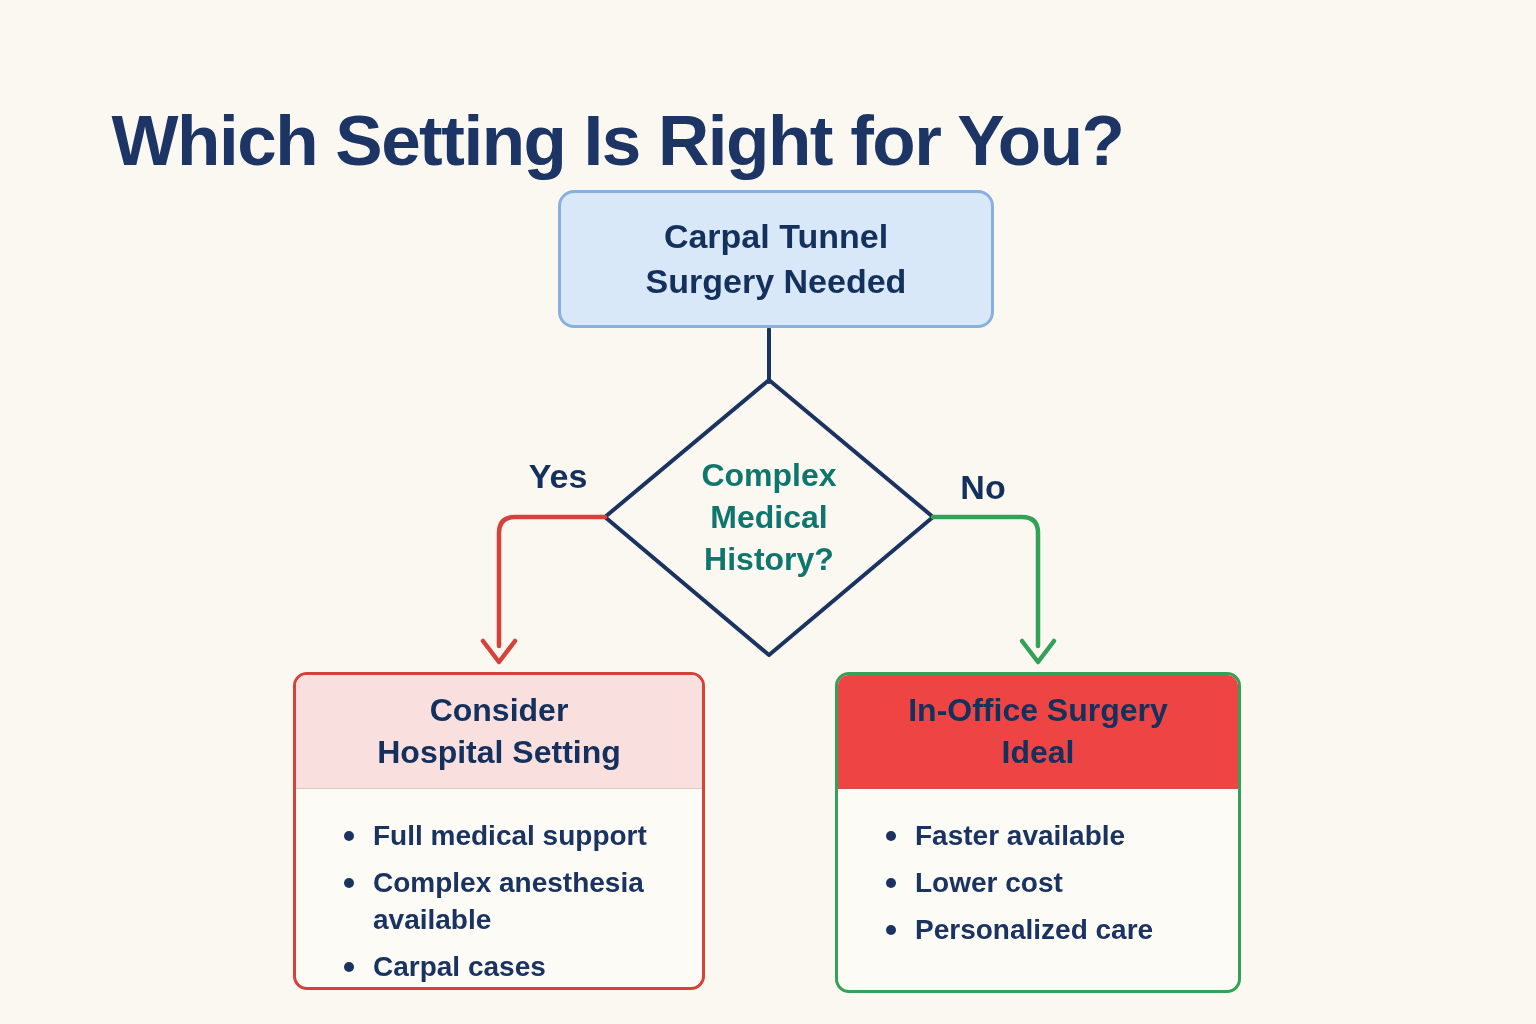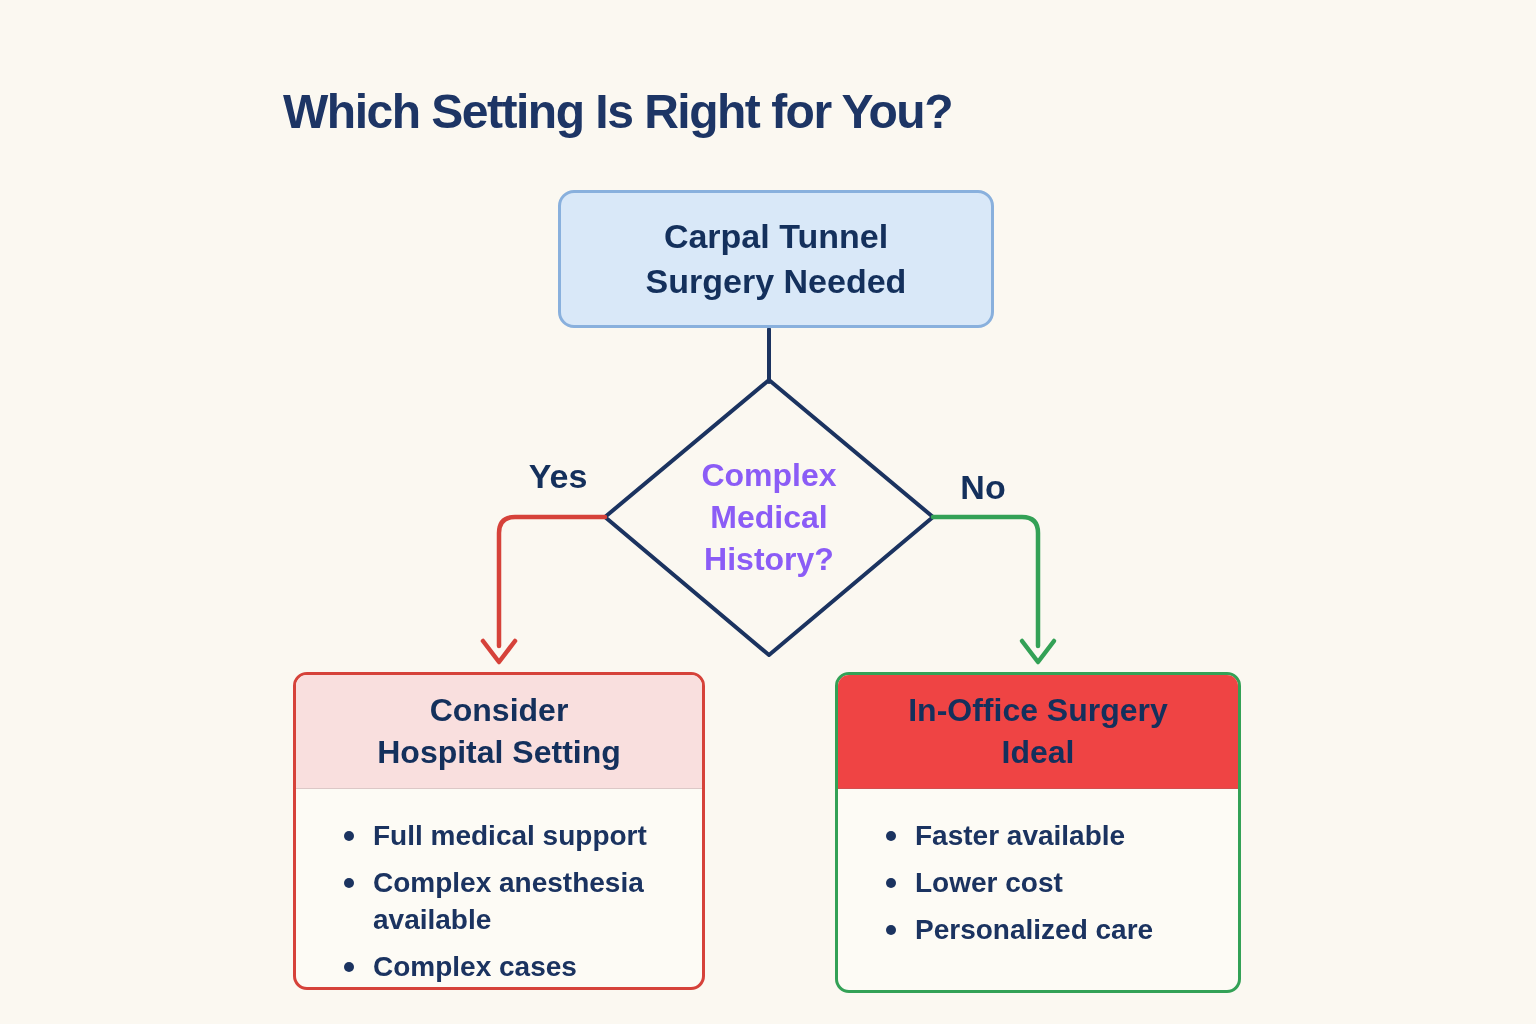--- a/index.html
+++ b/index.html
@@ -14,21 +14,21 @@
     font-family: "Liberation Sans", sans-serif;
     overflow: hidden;
     color: #1b3360;
   }
   .page-title {
     position: absolute;
     top: 52px;
     left: 0;
     width: 1235px;
     text-align: center;
-    font-size: 48px;
+    font-size: 71px;
     font-weight: bold;
     letter-spacing: -1.5px;
     color: #1d3565;
   }
   svg.flow-lines {
     position: absolute;
     inset: 0;
     width: 1536px;
     height: 1024px;
   }
@@ -58,21 +58,21 @@
     top: 451px;
     width: 260px;
     height: 132px;
     display: flex;
     align-items: center;
     justify-content: center;
     text-align: center;
     font-size: 32px;
     font-weight: bold;
     line-height: 1.32;
-    color: #8b5cf6;
+    color: #0f766e;
     white-space: pre-line;
   }
   .edge-label {
     position: absolute;
     width: 120px;
     text-align: center;
     font-size: 34px;
     font-weight: bold;
     color: #14305c;
   }
@@ -173,21 +173,21 @@
 <div class="edge-label yes">Yes</div>
 <div class="edge-label no">No</div>
 
 <div class="outcome-box hospital">
   <div class="outcome-header">Consider
 Hospital Setting</div>
   <div class="outcome-body">
     <ul class="bullet-list">
       <li>Full medical support</li>
       <li>Complex anesthesia available</li>
-      <li>Complex cases</li>
+      <li>Carpal cases</li>
     </ul>
   </div>
 </div>
 
 <div class="outcome-box office">
   <div class="outcome-header">In-Office Surgery
 Ideal</div>
   <div class="outcome-body">
     <ul class="bullet-list">
       <li>Faster available</li>

